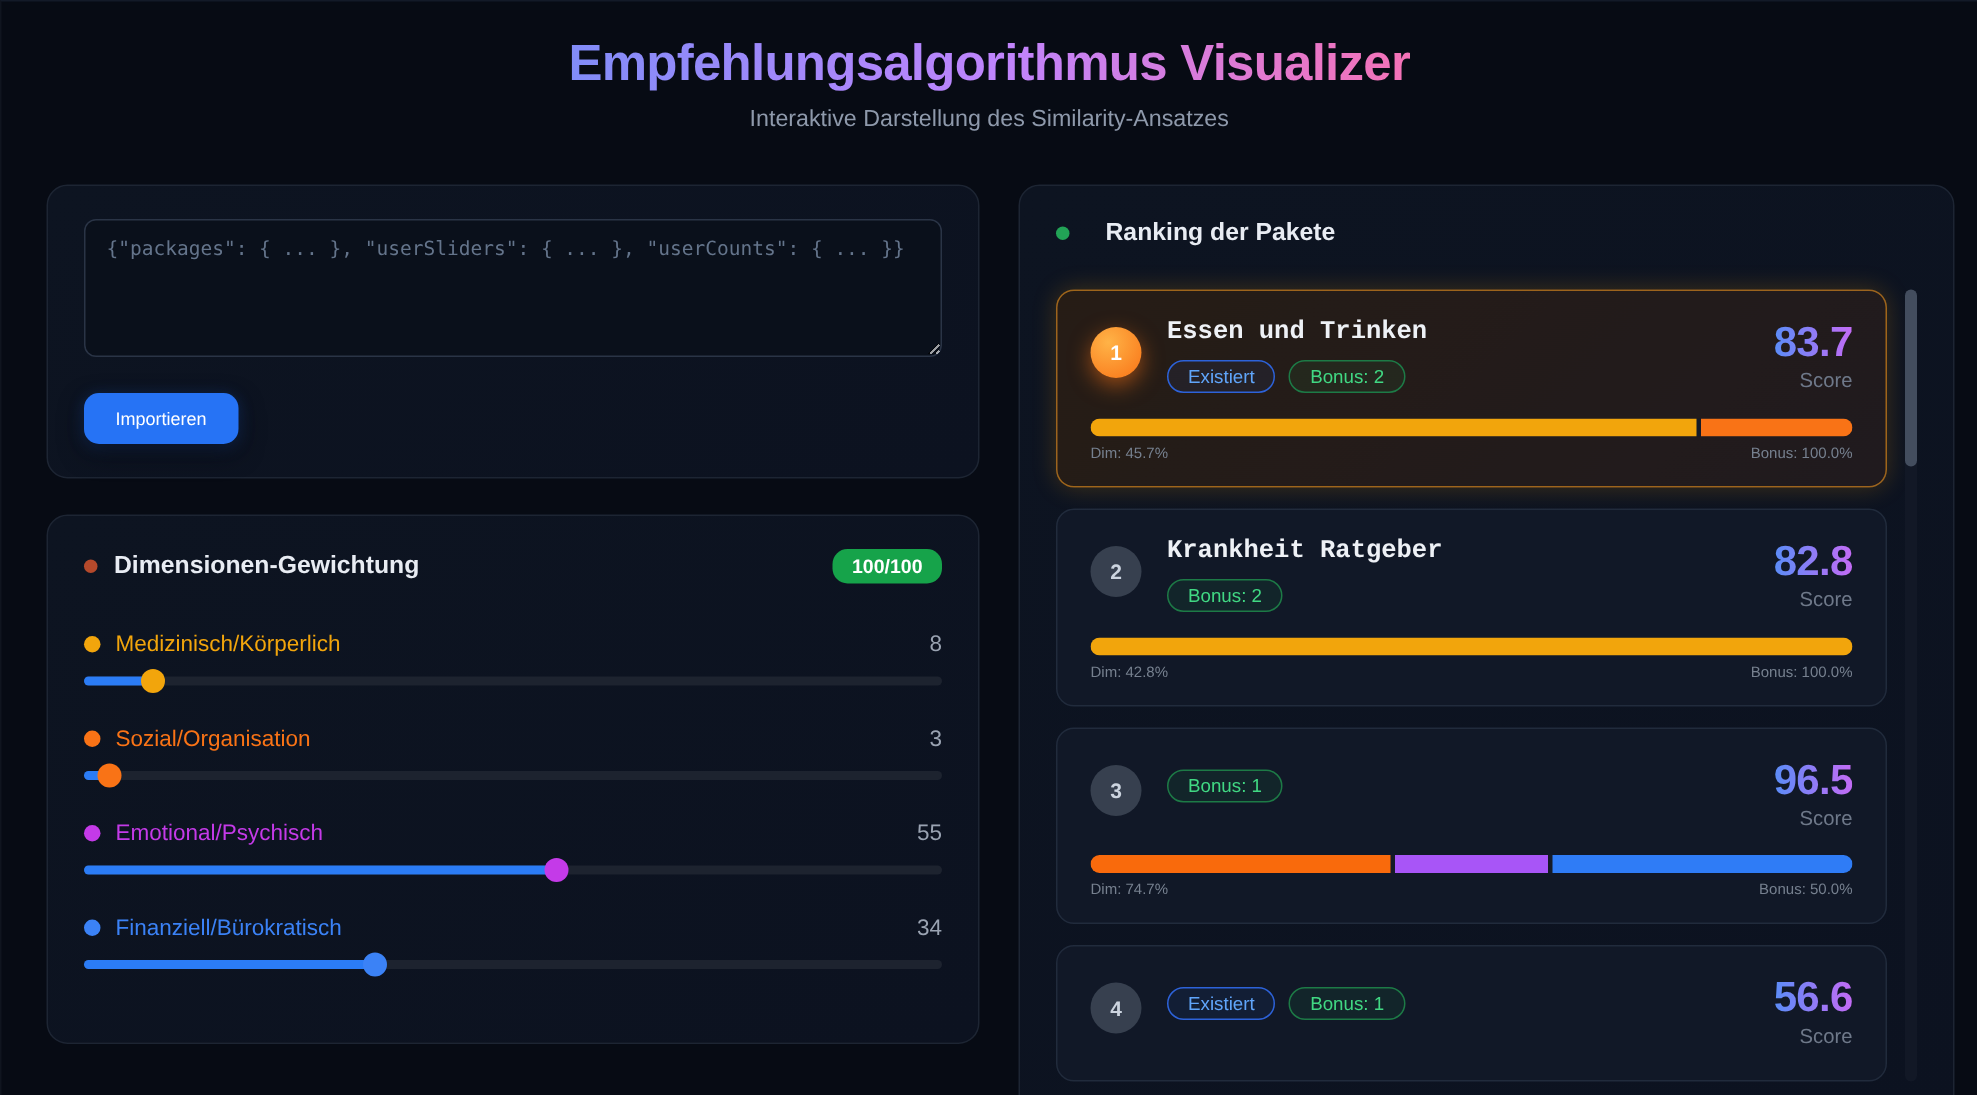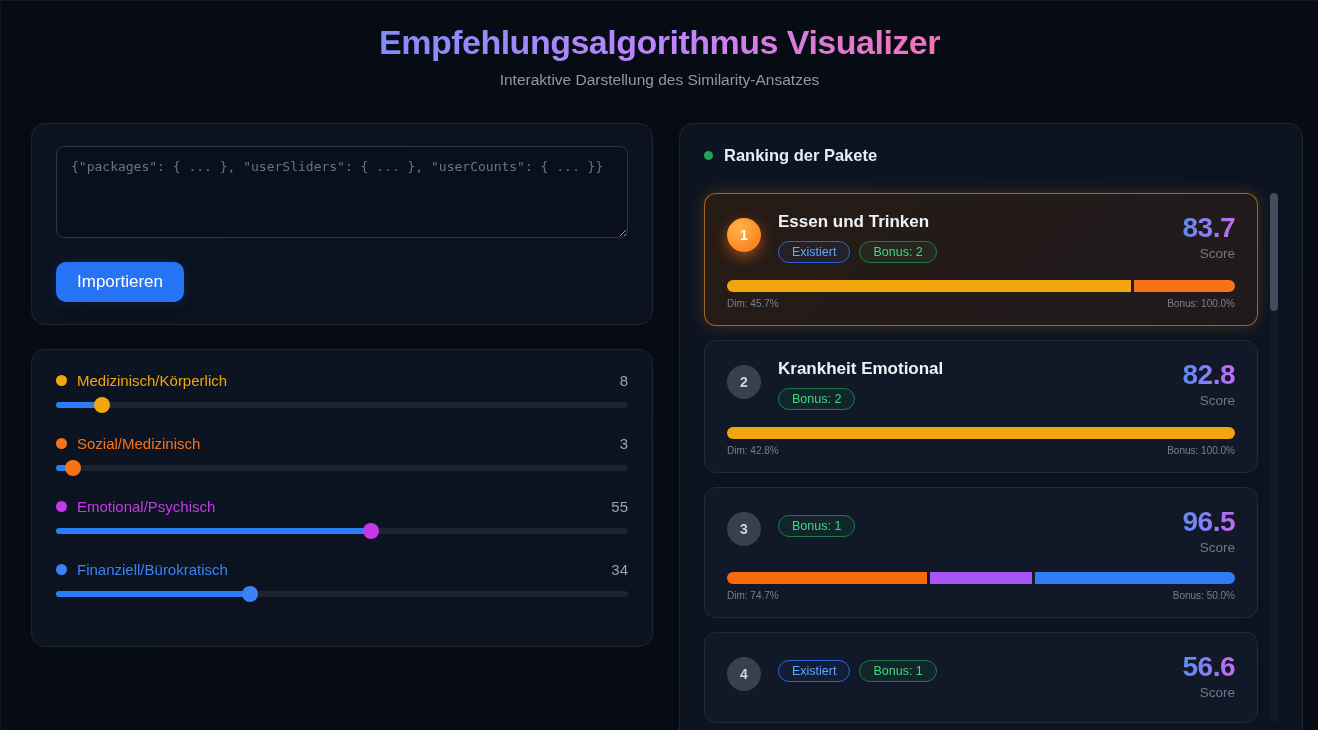--- a/index.html
+++ b/index.html
@@ -51,42 +51,42 @@
     width:100%; height:92px; resize:vertical;
     background:#0a101b; border:1px solid #2a3446; border-radius:8px;
     padding:12px 14px; color:#aeb8c8;
     font-family:"DejaVu Sans Mono", monospace; font-size:13px;
     margin-bottom:24px; display:block;
   }
   .json-input::placeholder { color:#64748b; }
   .btn-primary {
     background:#2673f5; color:#fff; border:none; cursor:pointer;
     font-family:"Liberation Sans", sans-serif;
-    font-size:17px; font-weight:500; padding:10px 21px; border-radius:10px;
+    font-size:12px; font-weight:500; padding:10px 21px; border-radius:10px;
     box-shadow:0 6px 16px rgba(7,10,18,.8), 0 2px 10px rgba(38,115,245,.35);
   }
 
   
   .slider-group { margin-bottom:27px; }
   .slider-label-row { display:flex; align-items:center; margin-bottom:13px; }
   .sl-dot { width:11px; height:11px; border-radius:50%; margin-right:10px; }
   .sl-label { font-size:15px; font-weight:500;text-align:center; }
   .sl-value { margin-left:auto; font-size:15px; color:#9aa3b2; }
   .slider-track {
     position:relative; height:6px; border-radius:3px; background:#1d232f; cursor:pointer;
   }
   .slider-fill { position:absolute; left:0; top:0; height:100%; border-radius:3px; background:#2b7cf6; }
   .slider-thumb {
     position:absolute; top:50%; width:16px; height:16px; border-radius:50%;
     transform:translate(-50%,-50%);
   }
 
   
   .card-ranking { padding-bottom:26px; min-height:660px; }
-  .card-ranking .card-head { margin-bottom:28px; }
+  .card-ranking .card-head { margin-bottom:28px;gap:13px; }
   .rank-wrap { position:relative; padding-right:20px; }
   .rank-list { display:flex; flex-direction:column; gap:14px; }
   .rank-item {
     background:#111827; border:1px solid #212b3c; border-radius:12px;
     padding:18px 22px 16px; cursor:pointer;
   }
   .rank-item.top {
     background:linear-gradient(135deg,#261c15 0%,#201a1e 100%);
     border:1px solid rgba(240,150,30,.6);
     box-shadow:0 0 16px rgba(245,158,11,.22);
@@ -96,21 +96,21 @@
     width:34px; height:34px; border-radius:50%; flex:0 0 auto;
     display:flex; align-items:center; justify-content:center;
     background:#37404f; color:#ccd4df; font-size:14px; font-weight:700;
     margin-right:17px; margin-top:6px;
   }
   .rank-circle.top {
     background:radial-gradient(circle at 35% 30%, #ffb347, #f97316);
     color:#fff; box-shadow:0 5px 14px rgba(249,115,22,.55);
   }
   .rank-info { flex:1; }
-  .rank-title { font-size:17px; font-weight:700; color:#eef1f6; }
+  .rank-title { font-size:17px; font-weight:700; color:#eef1f6;font-family:Liberation Mono, monospace; }
   .rank-badges { display:flex; gap:9px; margin-top:9px; }
   .pill {
     font-size:12.5px; font-weight:500; padding:3px 13px; border-radius:999px;
     border:1px solid transparent;
   }
   .pill.exists { color:#60a5fa; border-color:#2d62d9; background:rgba(37,99,235,.08); }
   .pill.bonus  { color:#41d883; border-color:#1d7a46; background:rgba(34,197,94,.08); }
   .rank-score { text-align:right; margin-left:12px; }
   .score-value {
     font-size:28px; font-weight:800; letter-spacing:-.5px;
@@ -148,36 +148,42 @@
 <div class="grid">
 
   <div class="col">
 
     <div class="card">
       <textarea class="json-input" placeholder="{&quot;packages&quot;: { ... }, &quot;userSliders&quot;: { ... }, &quot;userCounts&quot;: { ... }}" style=""></textarea>
       <button class="btn-primary">Importieren</button>
     </div>
 
     <div class="card">
+      <div class="card-head">
+        <span class="dot dot-rust"></span>
+        <h2>Dimensionen-Gewichtung</h2>
+        <span class="head-spacer"></span>
+        <span class="badge-total">100/100</span>
+      </div>
       <div id="sliders">
           <div class="slider-group">
             <div class="slider-label-row">
               <span class="sl-dot" style="background: rgb(242, 165, 12);"></span>
               <span class="sl-label" style="color: rgb(242, 165, 12);">Medizinisch/Körperlich</span>
               <span class="sl-value">8</span>
             </div>
             <div class="slider-track">
               <div class="slider-fill" style="width: 8%;"></div>
               <div class="slider-thumb" style="left: 8%; background: rgb(242, 165, 12);"></div>
             </div>
           </div>
           <div class="slider-group">
             <div class="slider-label-row">
               <span class="sl-dot" style="background: rgb(249, 115, 22);"></span>
-              <span class="sl-label" style="color: rgb(249, 115, 22);">Sozial/Medizinisch</span>
+              <span class="sl-label" style="color: rgb(249, 115, 22);">Sozial/Organisation</span>
               <span class="sl-value">3</span>
             </div>
             <div class="slider-track">
               <div class="slider-fill" style="width: 3%;"></div>
               <div class="slider-thumb" style="left: 3%; background: rgb(249, 115, 22);"></div>
             </div>
           </div>
           <div class="slider-group">
             <div class="slider-label-row">
               <span class="sl-dot" style="background: rgb(196, 58, 232);"></span>
@@ -235,21 +241,21 @@
               </div>
               <div class="meter-labels">
                 <span>Dim: 45.7%</span>
                 <span>Bonus: 100.0%</span>
               </div>
             </div>
             <div class="rank-item">
               <div class="rank-row">
                 <div class="rank-circle">2</div>
                 <div class="rank-info">
-                  <div class="rank-title">Krankheit Emotional</div>
+                  <div class="rank-title">Krankheit Ratgeber</div>
                   <div class="rank-badges">
                     <span class="pill bonus">Bonus: 2</span>
                   </div>
                 </div>
                 <div class="rank-score">
                   <div class="score-value">82.8</div>
                   <div class="score-label">Score</div>
                 </div>
               </div>
               <div class="meter">

